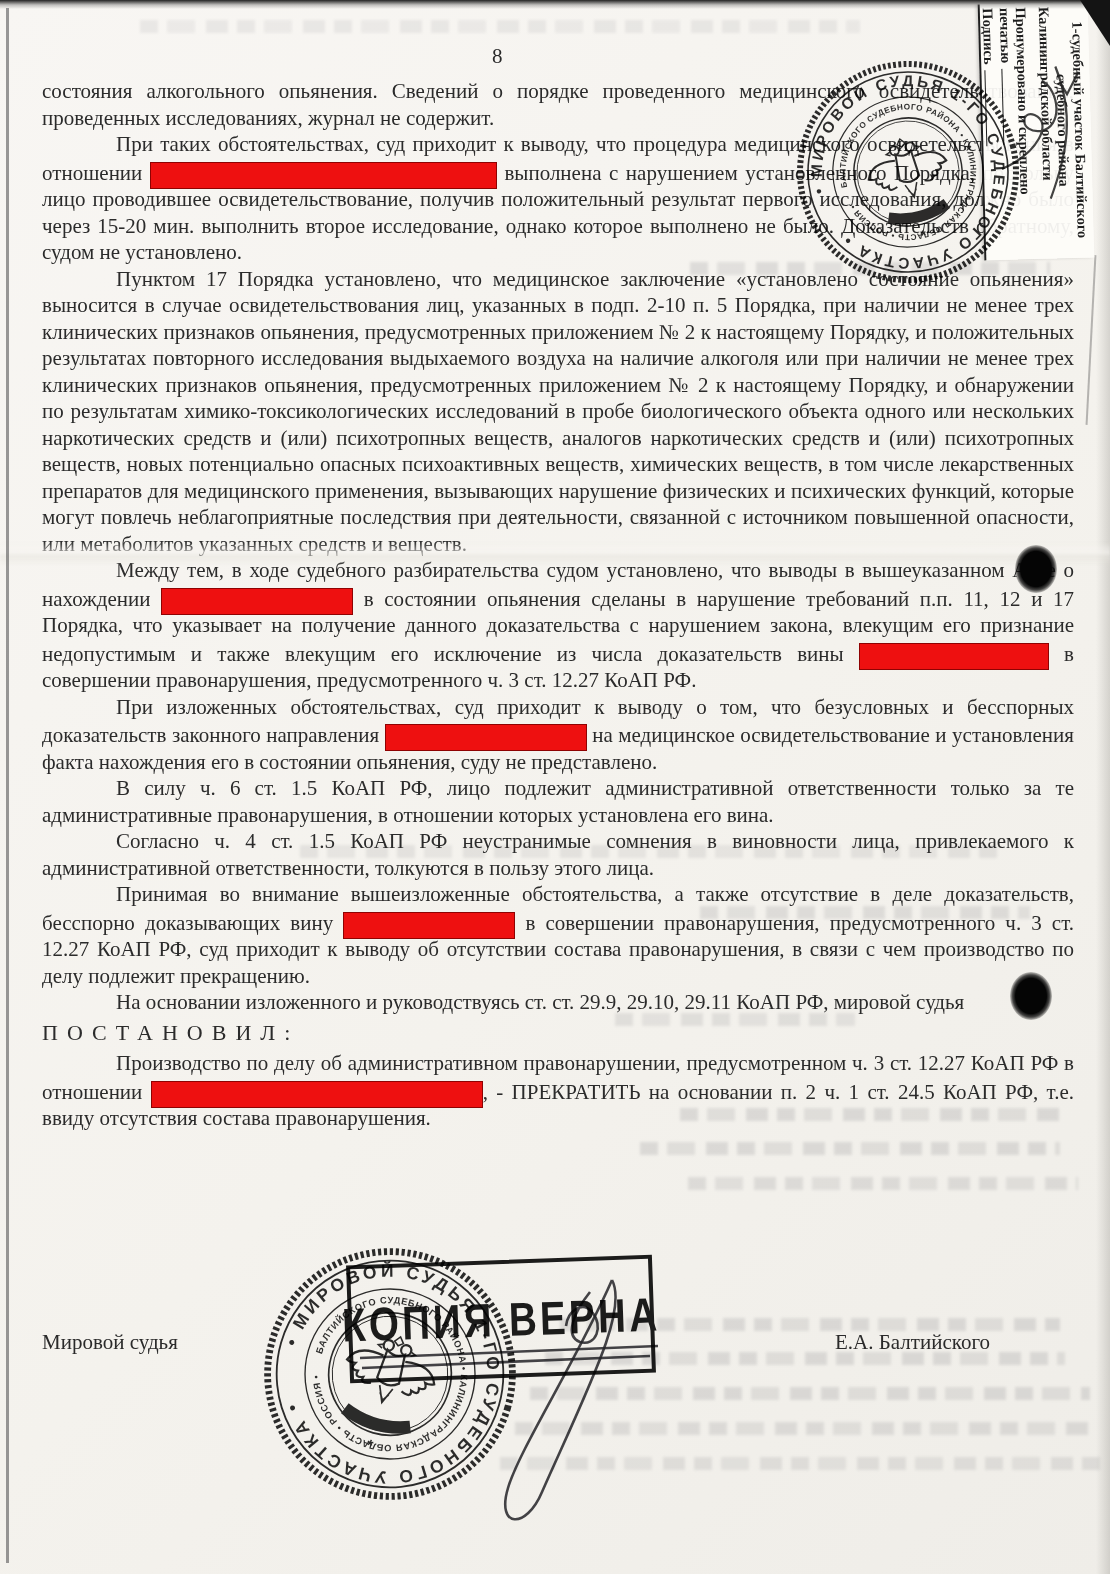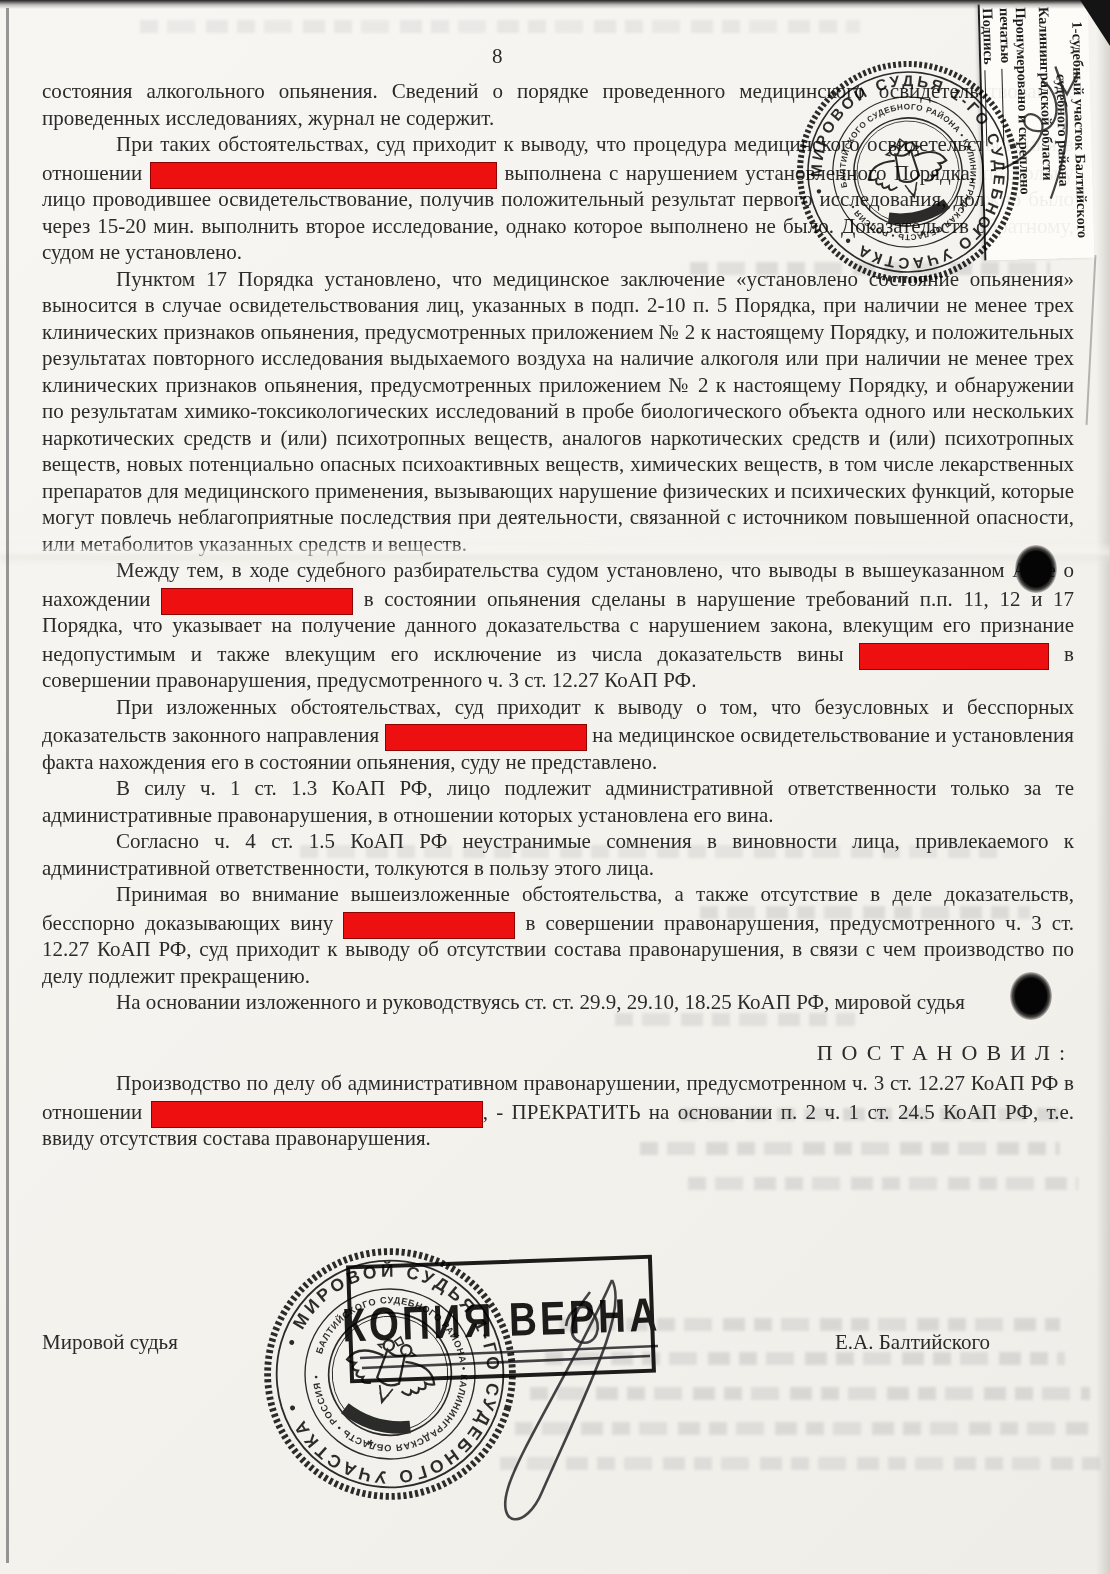--- a/index.html
+++ b/index.html
@@ -28,21 +28,21 @@
     background:radial-gradient(ellipse at 50% 50%,#050505 52%,rgba(10,10,10,.75) 62%,rgba(0,0,0,0) 74%);}
   .hole1{left:1015px;top:545px;} .hole2{left:1010px;top:972px;}
   
   .pagenum{position:absolute;left:492px;top:44px;font-size:21px;z-index:2;}
   .text-col{position:absolute;left:42px;top:78px;width:1032px;z-index:2;
     text-align:justify;font-size:21px;line-height:26.5px;color:#2b2b2b;}
   .para{margin:0;}
   .para.indent{text-indent:74px;}
   .redaction{display:inline-block;height:25px;background:#ee1010;border:1px solid #8f0202;
     vertical-align:text-bottom;transform:translateY(4px);}
-  .postanovil{margin:24px 0 4px;text-align:right;text-indent:0;letter-spacing:9px;font-size:22px;}
+  .postanovil{margin:4px 0 4px;text-align:left;text-indent:0;letter-spacing:9px;font-size:22px;}
   .sig-row{position:absolute;left:42px;width:948px;top:1330px;display:flex;
     justify-content:space-between;font-size:21px;z-index:2;}
   
   .stamp{position:absolute;mix-blend-mode:multiply;}
   .seal-svg{z-index:4;opacity:.92;}
   .sealA{left:788px;top:52px;width:240px;height:240px;transform:rotate(-14deg);}
   .sealB{left:254px;top:1238px;width:272px;height:272px;transform:rotate(16deg);}
   .seal-svg circle,.seal-svg path{stroke:#1b1b1b;}
   .seal-svg text{fill:#1b1b1b;font-family:"Liberation Sans",sans-serif;font-weight:700;}
   .copy-stamp{position:absolute;left:348px;top:1260px;width:298px;height:110px;z-index:3;
@@ -96,24 +96,24 @@
 
 <div class="pagenum">8</div>
 
 <div class="text-col">
   <div id="body-text">
       <p class="para">состояния алкогольного опьянения. Сведений о порядке проведенного медицинского освидетельствования, проведенных исследованиях, журнал не содержит.</p>
       <p class="para indent">При таких обстоятельствах, суд приходит к выводу, что процедура медицинского освидетельствования в отношении <span class="redaction" style="width: 345px;"></span> выполнена с нарушением установленного Порядка, поскольку лицо проводившее освидетельствование, получив положительный результат первого исследования, должно было через 15-20 мин. выполнить второе исследование, однако которое выполнено не было. Доказательств обратному, судом не установлено.</p>
       <p class="para indent">Пунктом 17 Порядка установлено, что медицинское заключение «установлено состояние опьянения» выносится в случае освидетельствования лиц, указанных в подп. 2-10 п. 5 Порядка, при наличии не менее трех клинических признаков опьянения, предусмотренных приложением № 2 к настоящему Порядку, и положительных результатах повторного исследования выдыхаемого воздуха на наличие алкоголя или при наличии не менее трех клинических признаков опьянения, предусмотренных приложением № 2 к настоящему Порядку, и обнаружении по результатам химико-токсикологических исследований в пробе биологического объекта одного или нескольких наркотических средств и (или) психотропных веществ, аналогов наркотических средств и (или) психотропных веществ, новых потенциально опасных психоактивных веществ, химических веществ, в том числе лекарственных препаратов для медицинского применения, вызывающих нарушение физических и психических функций, которые могут повлечь неблагоприятные последствия при деятельности, связанной с источником повышенной опасности, или метаболитов указанных средств и веществ.</p>
       <p class="para indent">Между тем, в ходе судебного разбирательства судом установлено, что выводы в вышеуказанном Акте о нахождении <span class="redaction" style="width: 190px;"></span> в состоянии опьянения сделаны в нарушение требований п.п. 11, 12 и 17 Порядка, что указывает на получение данного доказательства с нарушением закона, влекущим его признание недопустимым и также влекущим его исключение из числа доказательств вины <span class="redaction" style="width: 188px;"></span> в совершении правонарушения, предусмотренного ч. 3 ст. 12.27 КоАП РФ.</p>
       <p class="para indent">При изложенных обстоятельствах, суд приходит к выводу о том, что безусловных и бесспорных доказательств законного направления <span class="redaction" style="width: 200px;"></span> на медицинское освидетельствование и установления факта нахождения его в состоянии опьянения, суду не представлено.</p>
-      <p class="para indent">В силу ч. 1 ст. 1.3 КоАП РФ, лицо подлежит административной ответственности только за те административные правонарушения, в отношении которых установлена его вина.</p>
+      <p class="para indent">В силу ч. 6 ст. 1.5 КоАП РФ, лицо подлежит административной ответственности только за те административные правонарушения, в отношении которых установлена его вина.</p>
       <p class="para indent">Согласно ч. 4 ст. 1.5 КоАП РФ неустранимые сомнения в виновности лица, привлекаемого к административной ответственности, толкуются в пользу этого лица.</p>
       <p class="para indent">Принимая во внимание вышеизложенные обстоятельства, а также отсутствие в деле доказательств, бесспорно доказывающих вину <span class="redaction" style="width: 170px;"></span> в совершении правонарушения, предусмотренного ч. 3 ст. 12.27 КоАП РФ, суд приходит к выводу об отсутствии состава правонарушения, в связи с чем производство по делу подлежит прекращению.</p>
-      <p class="para indent">На основании изложенного и руководствуясь ст. ст. 29.9, 29.10, 18.25 КоАП РФ, мировой судья</p>
+      <p class="para indent">На основании изложенного и руководствуясь ст. ст. 29.9, 29.10, 29.11 КоАП РФ, мировой судья</p>
     </div>
   <p class="postanovil">ПОСТАНОВИЛ:</p>
   <div id="resolution-text">
       <p class="para indent">Производство по делу об административном правонарушении, предусмотренном ч. 3 ст. 12.27 КоАП РФ в отношении <span class="redaction" style="width: 330px;"></span>, - ПРЕКРАТИТЬ на основании п. 2 ч. 1 ст. 24.5 КоАП РФ, т.е. ввиду отсутствия состава правонарушения.</p>
     </div>
 </div>
 
 <div class="sig-row">
   <span>Мировой судья</span>
   <span>Е.А. Балтийского</span>

